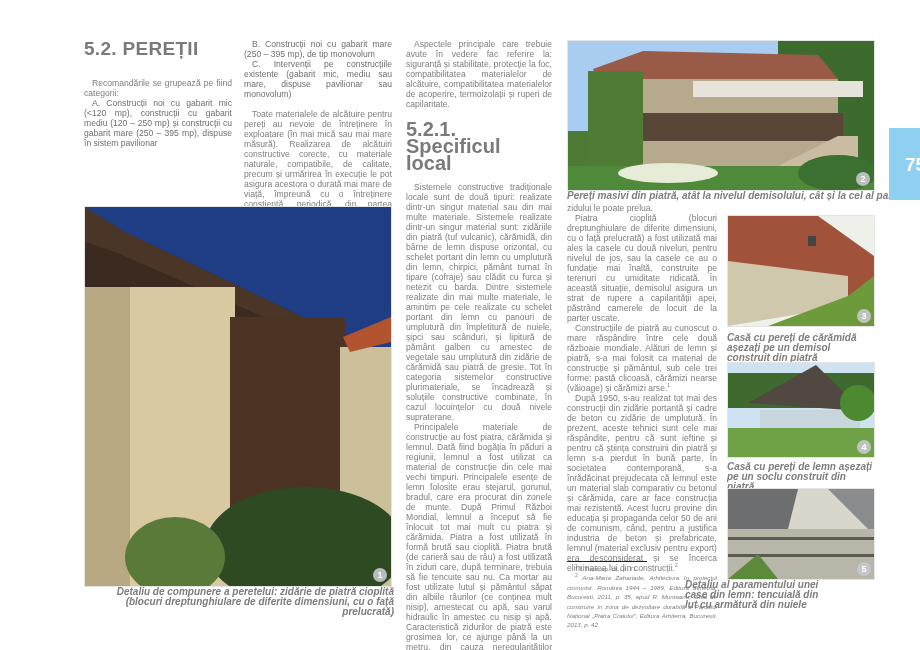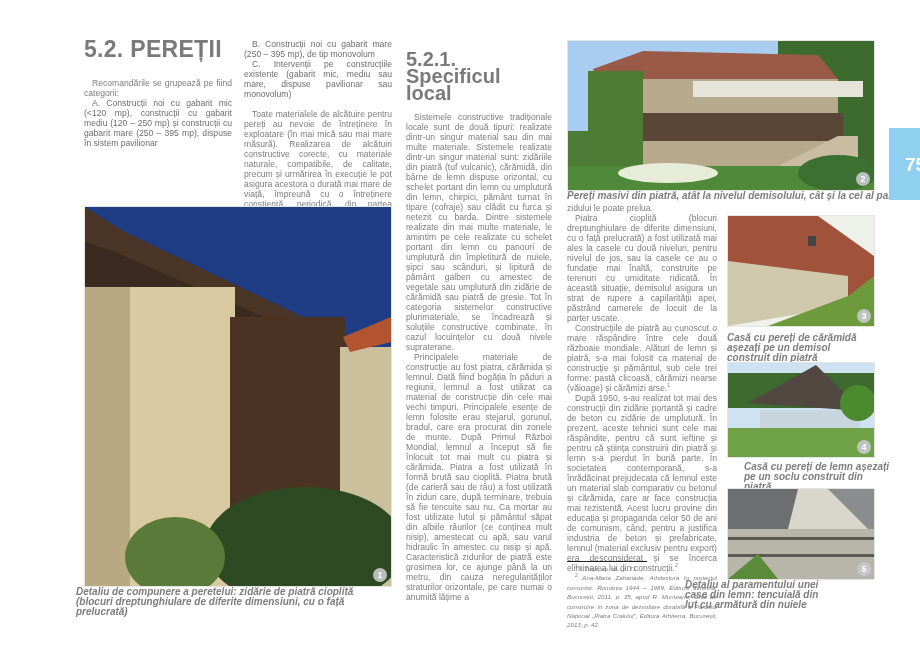--- a/index.html
+++ b/index.html
@@ -4,21 +4,21 @@
 <style>
   html, body { margin: 0; padding: 0; }
   body {
     width: 920px; height: 650px; position: relative; overflow: hidden;
     background: #ffffff;
     font-family: "Liberation Sans", sans-serif;
     color: #777777;
   }
   .abs { position: absolute; }
   .title {
-    left: 84px; top: 36px; font-size: 23px; font-weight: bold; color: #7a7a7a;
+    left: 84px; top: 36px; font-size: 19px; font-weight: bold; color: #7a7a7a;
     letter-spacing: 0.3px; line-height: 26px;
   }
   .subtitle {
     font-size: 20px; font-weight: bold; color: #7a7a7a; line-height: 17px;
   }
   .col {
     font-size: 8.6px; line-height: 10px; color: #7d7d7d; text-align: justify;
   }
   .col p { margin: 0; text-indent: 8px; }
   .col p.b { font-weight: normal; color: #6e6e6e; }
@@ -57,20 +57,21 @@
 </div>
 
 <div class="abs col" style="left:244px; top:39px; width:148px;">
   <p class="b">B. Construcții noi cu gabarit mare (250 – 395 mp), de tip monovolum</p>
   <p class="b">C. Intervenții pe construcțiile existente (gabarit mic, mediu sau mare, dispuse pavilionar sau monovolum)</p>
   <div class="gap"></div>
   <p>Toate materialele de alcătuire pentru pereți au nevoie de întreținere în exploatare (în mai mică sau mai mare măsură). Realizarea de alcătuiri constructive corecte, cu materiale naturale, compatibile, de calitate, precum și urmărirea în execuție le pot asigura acestora o durată mai mare de viață, împreună cu o întreținere conștientă, periodică, din partea utilizatorilor. Materialele</p>
 </div>
 
 <div class="abs col" style="left:406px; top:39px; width:146px;">
+  <p>Aspectele principale care trebuie avute în vedere fac referire la: siguranță și stabilitate, protecție la foc, compatibilitatea materialelor de alcătuire, compatibilitatea materialelor de acoperire, termoizolații și ruperi de capilaritate.</p>
   <div class="subtitle" style="margin:12px 0 10px 0; width:120px; text-align:left;">5.2.1. Specificul local</div>
   <p>Sistemele constructive tradiționale locale sunt de două tipuri: realizate dintr-un singur material sau din mai multe materiale. Sistemele realizate dintr-un singur material sunt: zidăriile din piatră (tuf vulcanic), cărămidă, din bârne de lemn dispuse orizontal, cu schelet portant din lemn cu umplutură din lemn, chirpici, pământ turnat în tipare (cofraje) sau clădit cu furca și netezit cu barda. Dintre sistemele realizate din mai multe materiale, le amintim pe cele realizate cu schelet portant din lemn cu panouri de umplutură din împletitură de nuiele, șipci sau scânduri, și lipitură de pământ galben cu amestec de vegetale sau umplutură din zidărie de cărămidă sau piatră de gresie. Tot în categoria sistemelor constructive plurimateriale, se încadrează și soluțiile constructive combinate, în cazul locuințelor cu două nivele supraterane.</p>
   <p>Principalele materiale de construcție au fost piatra, cărămida și lemnul. Dată fiind bogăția în păduri a regiunii, lemnul a fost utilizat ca material de construcție din cele mai vechi timpuri. Principalele esențe de lemn folosite erau stejarul, gorunul, bradul, care era procurat din zonele de munte. După Primul Război Mondial, lemnul a început să fie înlocuit tot mai mult cu piatra și cărămida. Piatra a fost utilizată în formă brută sau cioplită. Piatra brută (de carieră sau de râu) a fost utilizată în ziduri care, după terminare, trebuia să fie tencuite sau nu. Ca mortar au fost utilizate lutul și pământul săpat din albiile râurilor (ce conținea mult nisip), amestecat cu apă, sau varul hidraulic în amestec cu nisip și apă. Caracteristică zidurilor de piatră este grosimea lor, ce ajunge până la un metru, din cauza neregularităților straturilor orizontale, pe care numai o anumită lățime a</p>
 </div>
 
 <div class="abs photo" style="left:567px; top:40px; width:306px; height:149px;">
   <svg viewBox="0 0 306 149" preserveAspectRatio="none">
     <rect width="306" height="149" fill="#a9cdf0"></rect>
     <rect x="210" y="0" width="96" height="149" fill="#3d6b2e"></rect>
     <rect x="0" y="90" width="40" height="59" fill="#4d7a34"></rect>
@@ -113,21 +114,21 @@
     <rect x="0" y="80" width="150" height="299" fill="#d8c9a1"></rect>
     <rect x="0" y="80" width="45" height="299" fill="#b8a983"></rect>
     <rect x="145" y="110" width="115" height="269" fill="#4b3423"></rect>
     <rect x="255" y="140" width="51" height="239" fill="#cbbf9c"></rect>
     <polygon points="258,130 306,110 306,135 265,145" fill="#b2542f"></polygon>
     <ellipse cx="220" cy="340" rx="100" ry="60" fill="#2e4a22"></ellipse>
     <ellipse cx="90" cy="350" rx="50" ry="40" fill="#5a7a3a"></ellipse>
   </svg>
   <div class="badge" style="right:4px; bottom:4px;">1</div>
 </div>
-<div class="abs caption" style="left:76px; top:587px; width:310px;">Detaliu de compunere a peretelui: zidărie de piatră cioplită (blocuri dreptunghiulare de diferite dimensiuni, cu o față prelucrată)</div>
+<div class="abs caption" style="left:84px; top:587px; width:310px;text-align:right;">Detaliu de compunere a peretelui: zidărie de piatră cioplită (blocuri dreptunghiulare de diferite dimensiuni, cu o față prelucrată)</div>
 
 <div class="abs photo" style="left:727px; top:215px; width:146px; height:110px;">
   <svg viewBox="0 0 146 110" preserveAspectRatio="none">
     <rect width="146" height="110" fill="#eef0ea"></rect>
     <polygon points="0,0 90,0 146,40 146,70 0,70" fill="#a1523a"></polygon>
     <rect x="80" y="20" width="8" height="10" fill="#444"></rect>
     <polygon points="0,45 146,65 146,80 0,80" fill="#a1523a"></polygon>
     <polygon points="0,45 120,60 120,90 0,110" fill="#cfc8ad"></polygon>
     <polygon points="40,110 120,80 146,60 146,110" fill="#6d9a3a"></polygon>
   </svg>
@@ -139,21 +140,21 @@
   <svg viewBox="0 0 146 94" preserveAspectRatio="none">
     <rect width="146" height="94" fill="#cfe2f2"></rect>
     <rect x="0" y="10" width="146" height="35" fill="#3e6a2f"></rect>
     <polygon points="20,40 88,2 135,48" fill="#514842"></polygon>
     <rect x="32" y="47" width="100" height="25" fill="#c7d6dc"></rect>
     <rect x="0" y="65" width="146" height="29" fill="#6fa246"></rect>
     <ellipse cx="130" cy="40" rx="18" ry="18" fill="#4b8a2e"></ellipse>
   </svg>
   <div class="badge" style="right:3px; bottom:3px;">4</div>
 </div>
-<div class="abs caption" style="left:727px; top:462px; width:148px;margin-left:17px;">Casă cu pereți de lemn așezați pe un soclu construit din piatră</div>
+<div class="abs caption" style="left:727px; top:462px; width:148px;">Casă cu pereți de lemn așezați pe un soclu construit din piatră</div>
 
 <div class="abs photo" style="left:727px; top:488px; width:146px; height:90px;">
   <svg viewBox="0 0 146 90" preserveAspectRatio="none">
     <rect width="146" height="90" fill="#d9d6cb"></rect>
     <polygon points="0,0 70,0 60,40 0,40" fill="#6c6e70"></polygon>
     <polygon points="100,0 146,0 146,40 140,40" fill="#8a8c8e"></polygon>
     <rect x="0" y="40" width="146" height="50" fill="#b8b6a8"></rect>
     <rect x="0" y="48" width="146" height="3" fill="#5a5a50"></rect>
     <rect x="0" y="65" width="146" height="3" fill="#5a5a50"></rect>
     <polygon points="0,90 30,65 50,90" fill="#5a8a3a"></polygon>

